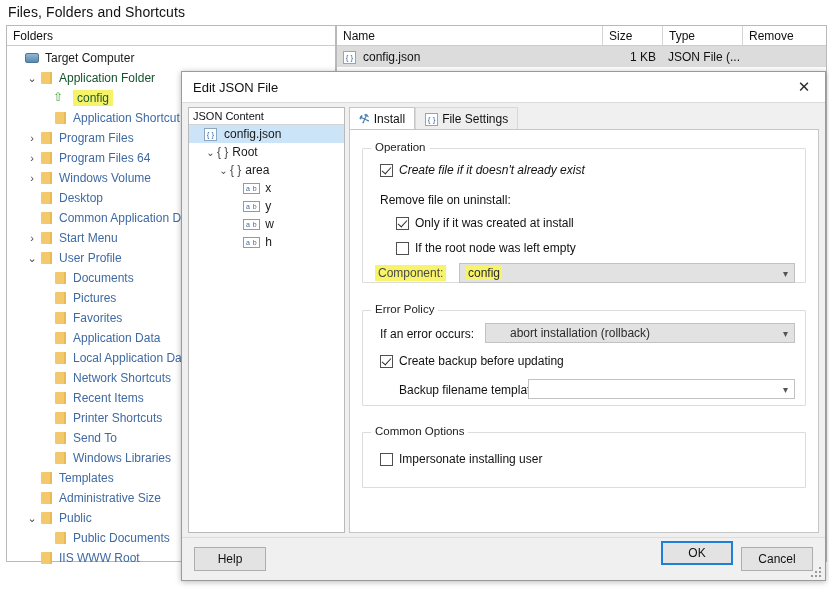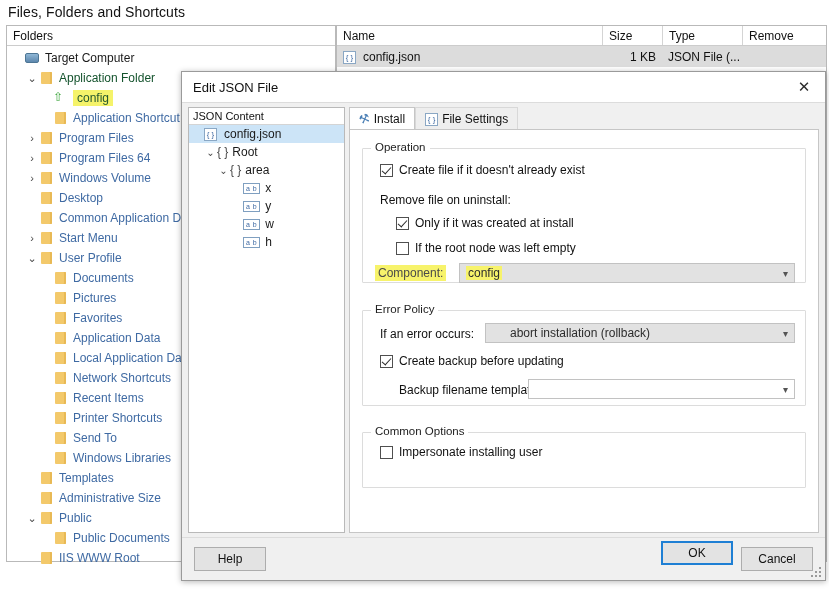--- a/index.html
+++ b/index.html
@@ -491,21 +491,21 @@
               <span><span class="ico-json" style="display:inline-block;width:13px;height:13px;">{ }</span></span>
               <span>File Settings</span>
             </div>
           </div>
 
         <div class="tab-content">
 
           <div class="group" style="left:12px; top:18px; right:12px; height:135px;">
             <div class="glabel">Operation</div>
 
-            <div class="cbrow" style="position:absolute; left:17px; top:14px;">
+            <div class="cbrow" style="position:absolute; left:17px; top:14px;font-style:italic;">
               <div class="cbox on"></div>
               <span class="lbl">Create file if it doesn't already exist</span>
             </div>
 
             <div class="lbl" style="position:absolute; left:17px; top:44px;">Remove file on uninstall:</div>
 
             <div class="cbrow" style="position:absolute; left:33px; top:67px;">
               <div class="cbox on"></div>
               <span class="lbl">Only if it was created at install</span>
             </div>
@@ -540,21 +540,21 @@
 
             <div class="lbl" style="position:absolute; left:36px; top:72px;">Backup filename template:</div>
             <div class="combo white" style="position:absolute; left:165px; top:68px; right:10px;">
               <span class="val"></span>
               <span class="chev">▾</span>
             </div>
           </div>
 
           <div class="group" style="left:12px; top:302px; right:12px; height:56px;">
             <div class="glabel">Common Options</div>
-            <div class="cbrow" style="position:absolute; left:17px; top:12px;">
+            <div class="cbrow" style="position:absolute; left:17px; top:19px;">
               <div class="cbox"></div>
               <span class="lbl">Impersonate installing user</span>
             </div>
           </div>
 
         </div>
       </div>
     </div>
 
     <div class="dlg-footer">

